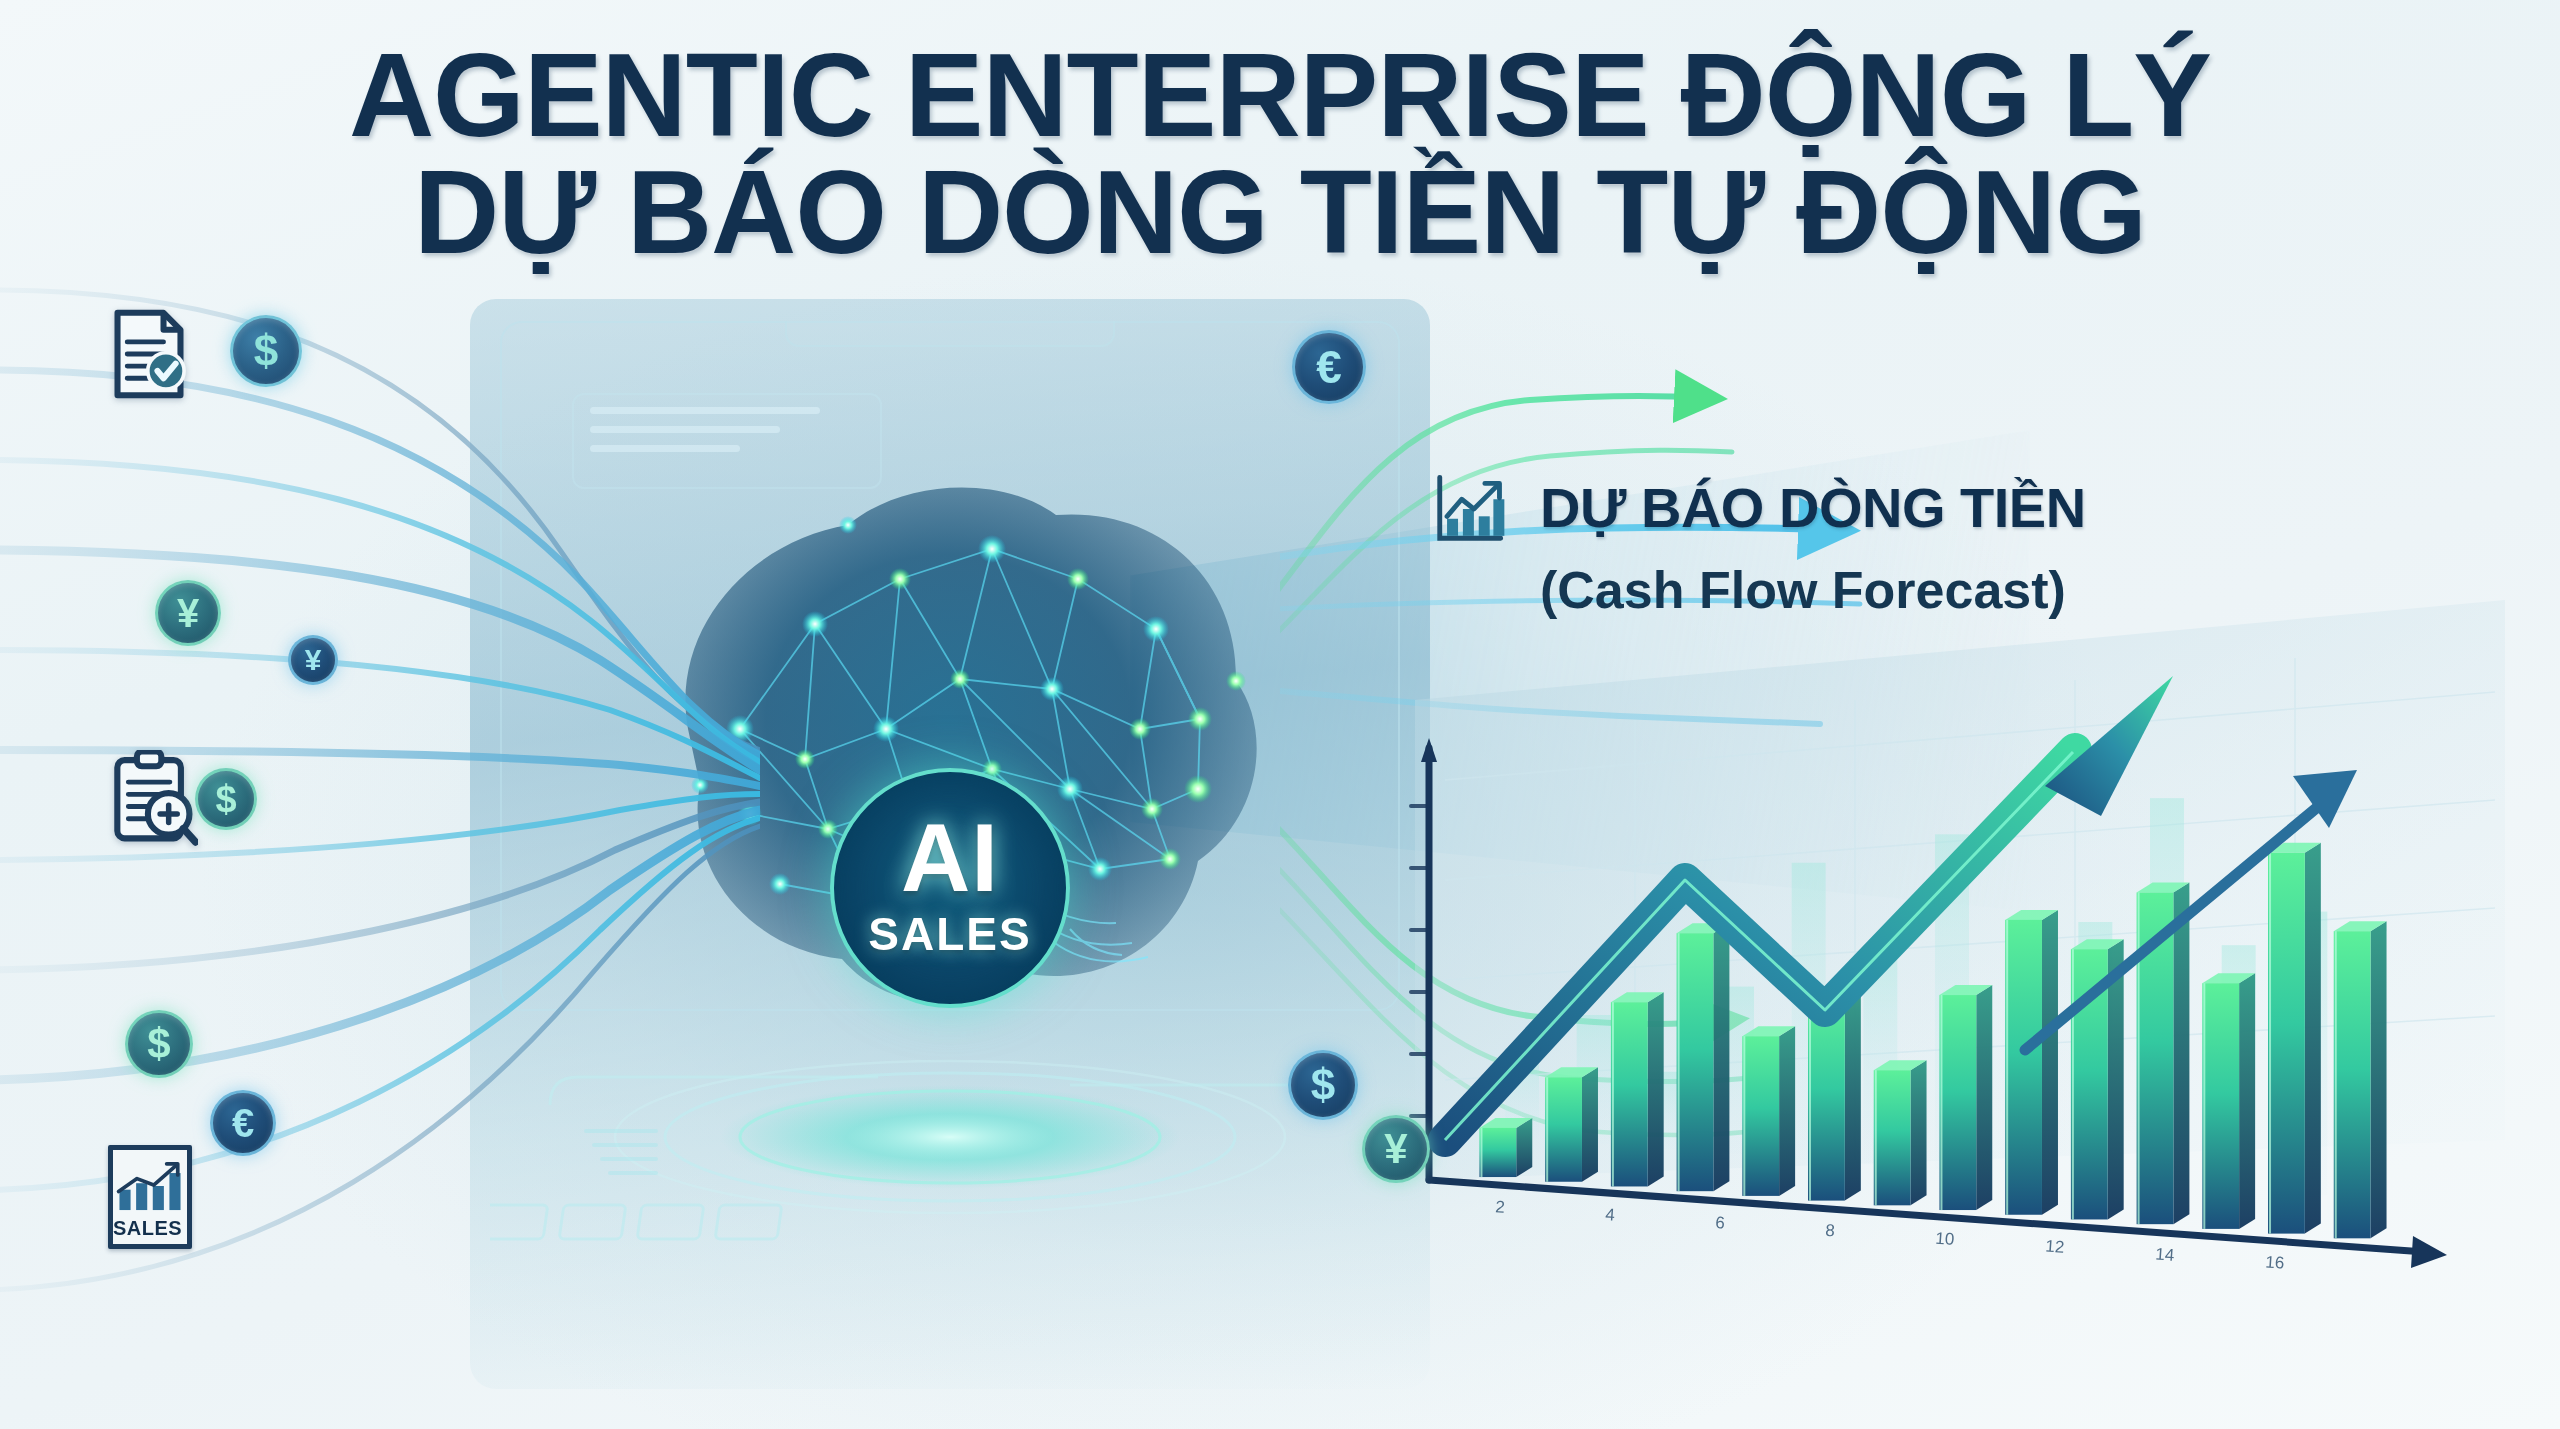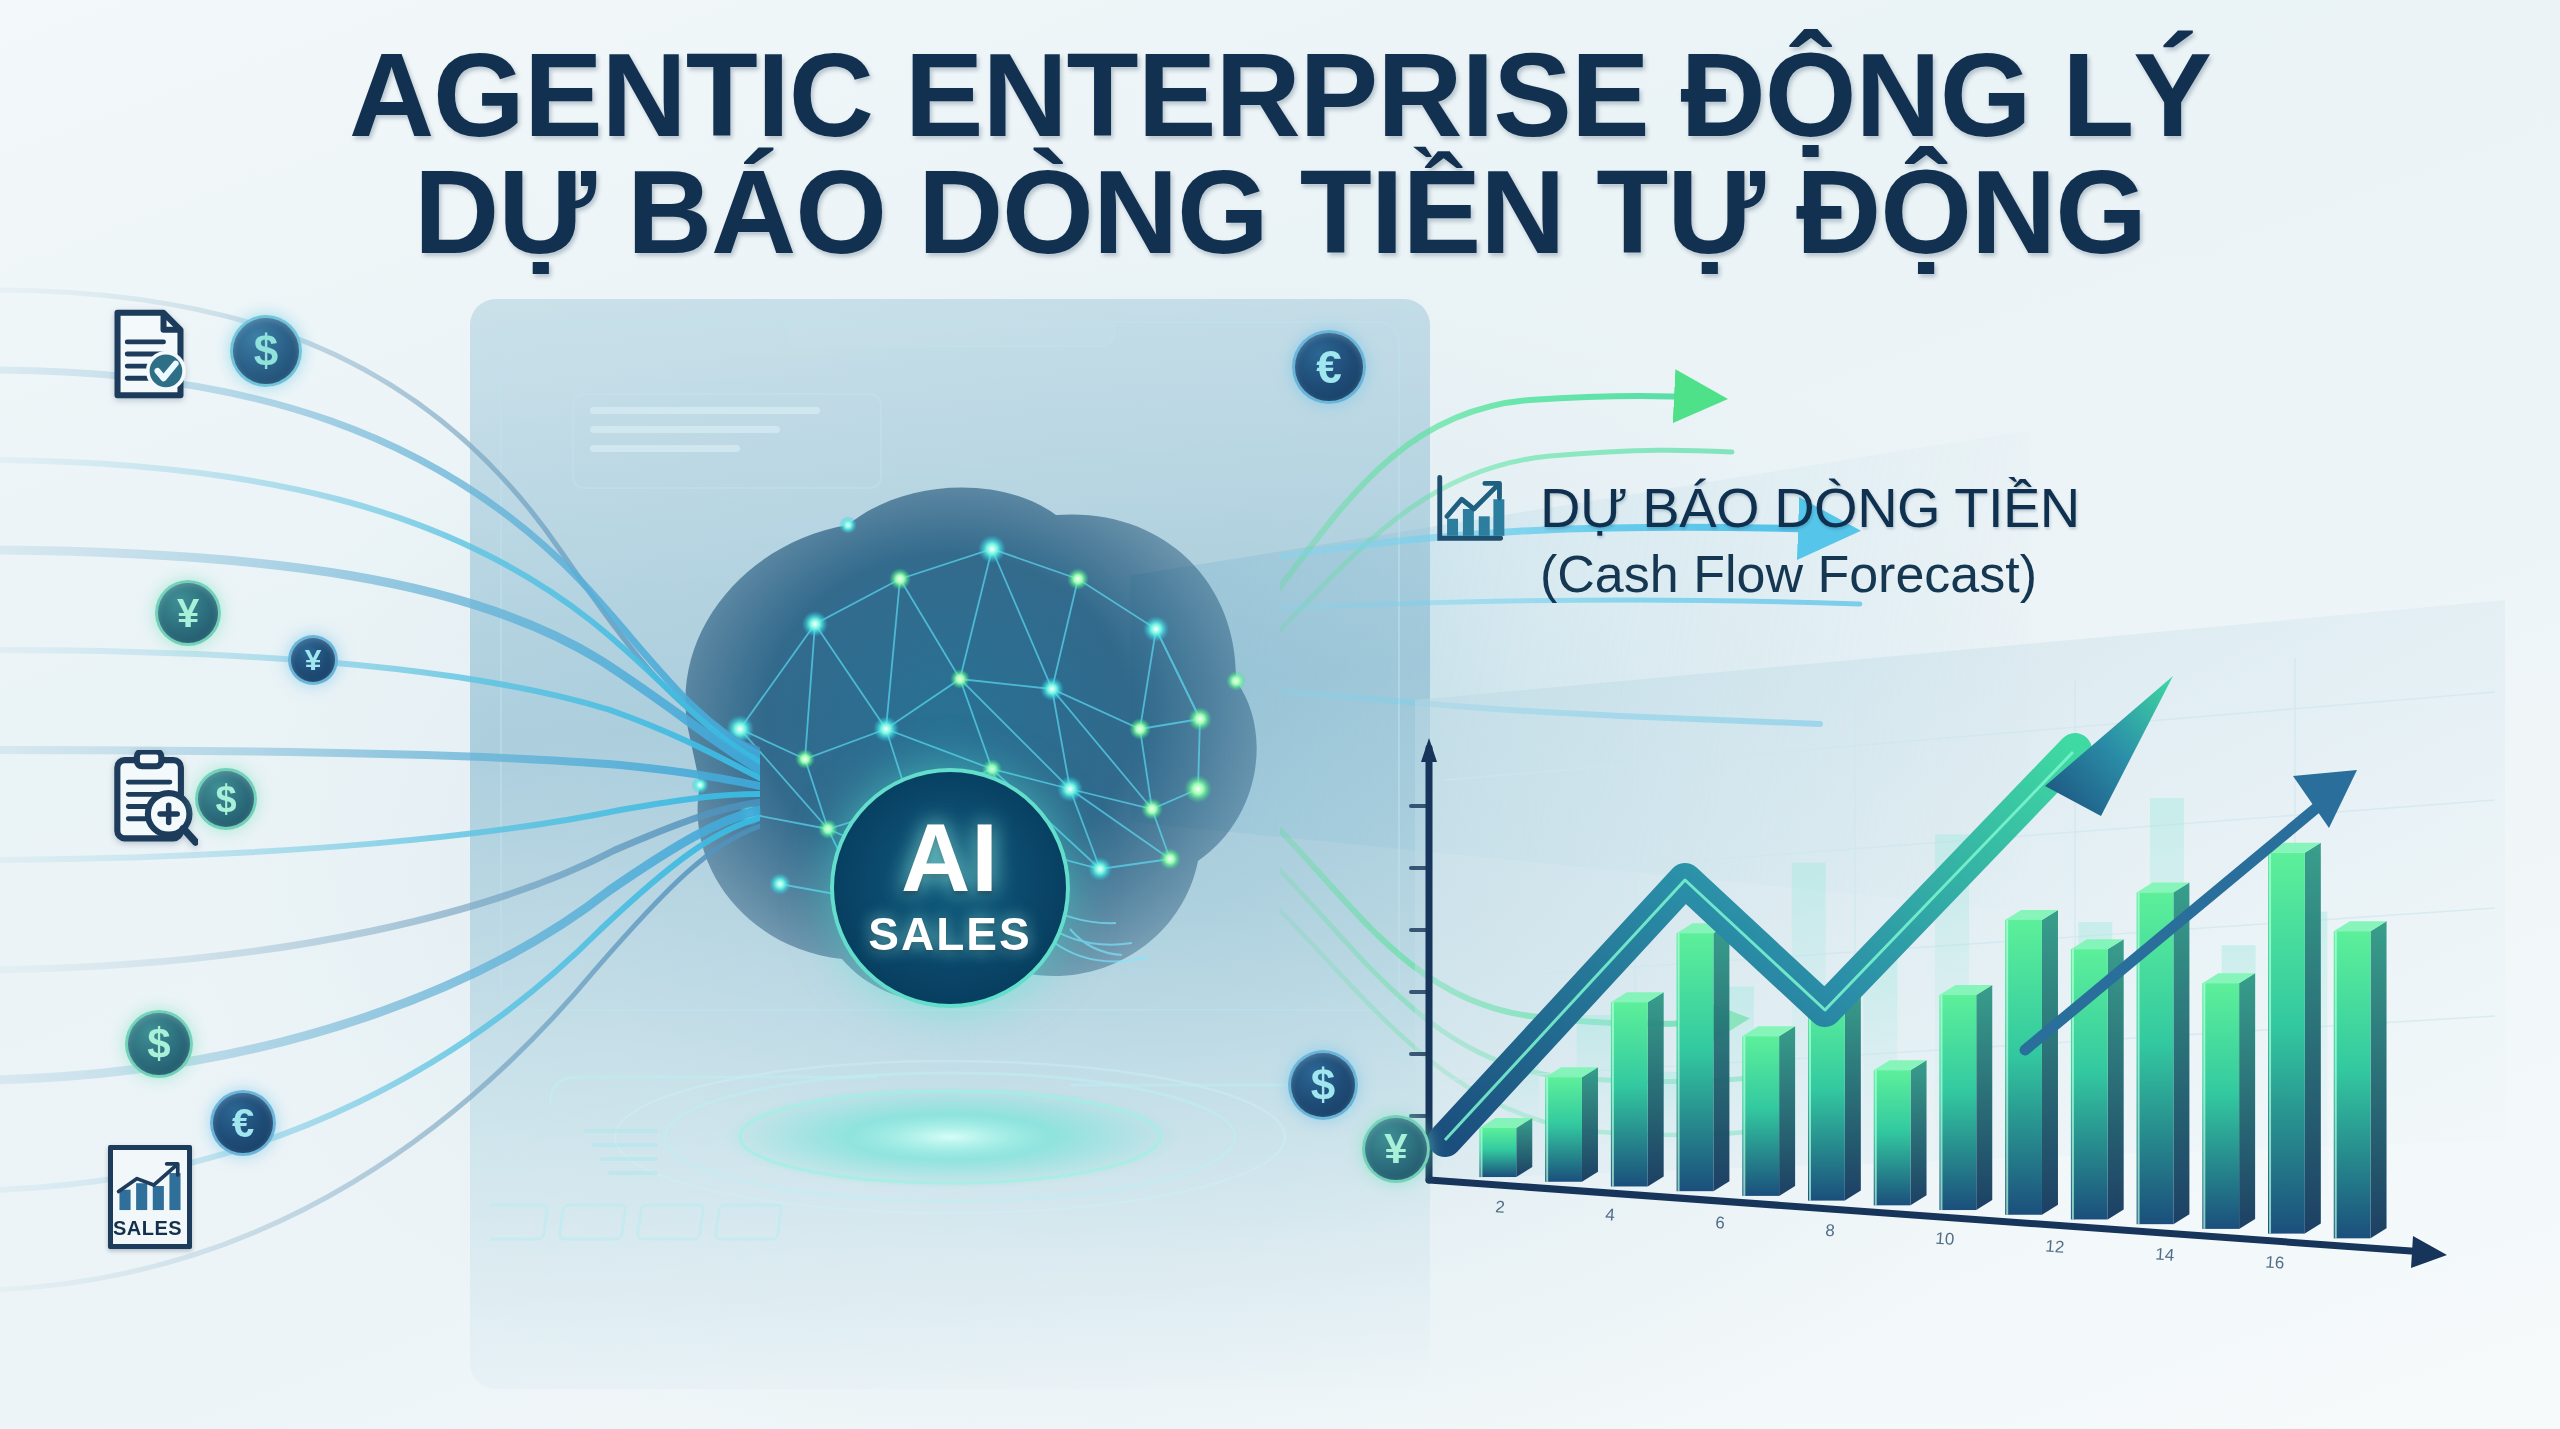--- a/index.html
+++ b/index.html
@@ -107,23 +107,23 @@
     text-shadow:0 0 16px rgba(160,255,240,.7), 0 2px 4px rgba(0,30,50,.6); margin-top:4px; }
 
   
   .right-zone{ position:absolute; left:1280px; top:260px; width:1280px; height:1160px; z-index:30; }
   .out-svg{ position:absolute; inset:0; width:100%; height:100%; }
 
   .forecast-icon{ position:absolute; left:150px; top:210px; width:78px; height:78px; z-index:40; }
   .forecast-icon svg{ width:100%; height:100%; }
 
   .label-group{ position:absolute; z-index:45; }
-  .lab-main{ font-size:56px; font-weight:400; color:#10304f; letter-spacing:-.5px;
+  .lab-main{ font-size:56px; font-weight:700; color:#10304f; letter-spacing:-.5px;
     text-shadow:1px 2px 3px rgba(40,70,100,.25); white-space:nowrap; }
-  .lab-sub{ font-size:52px; font-weight:400; color:#153752; margin-top:4px;
+  .lab-sub{ font-size:52px; font-weight:700; color:#153752; margin-top:20px;
     white-space:nowrap; }
 
   #label-forecast{ left:260px; top:215px; }
   #label-auto{ left:215px; top:962px; text-align:center; width:720px; }
   #label-auto .lab-main{ font-size:56px; }
   #label-auto .lab-sub{ font-size:52px; }
 
   
   .chart{ position:absolute; left:105px; top:320px; width:1160px; height:700px; z-index:35; }
   .chart svg{ width:100%; height:100%; overflow:visible; }

